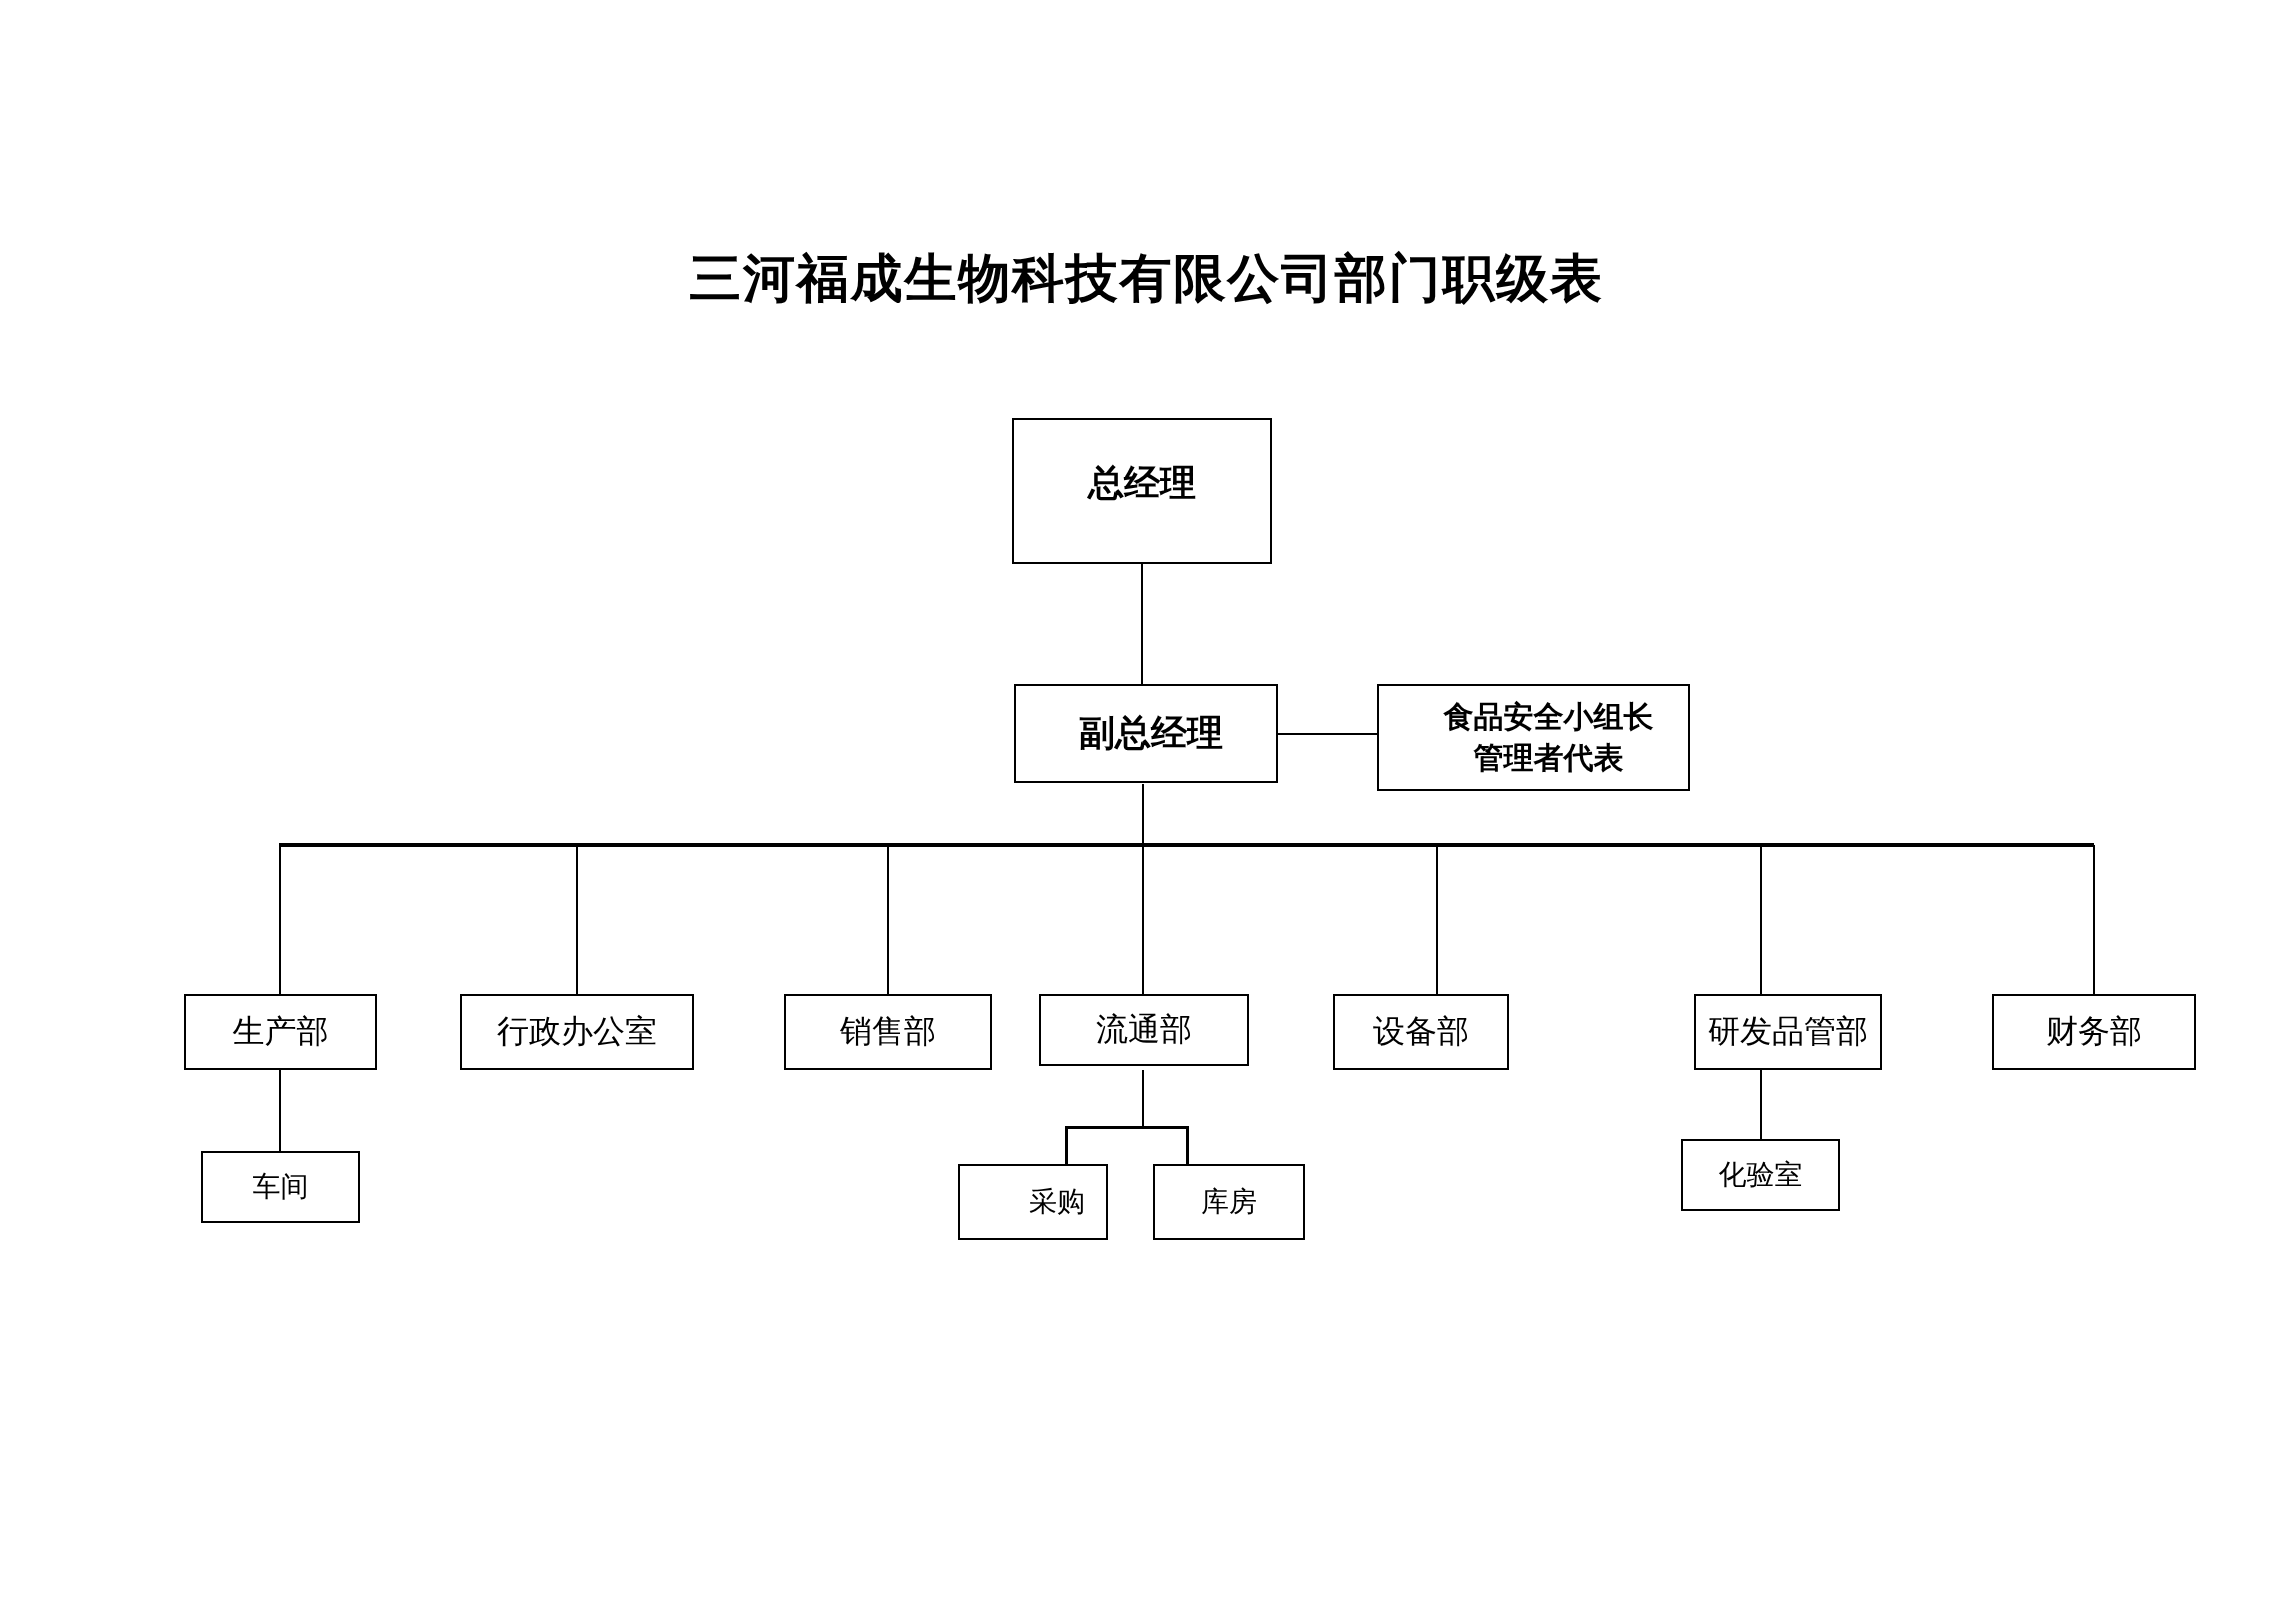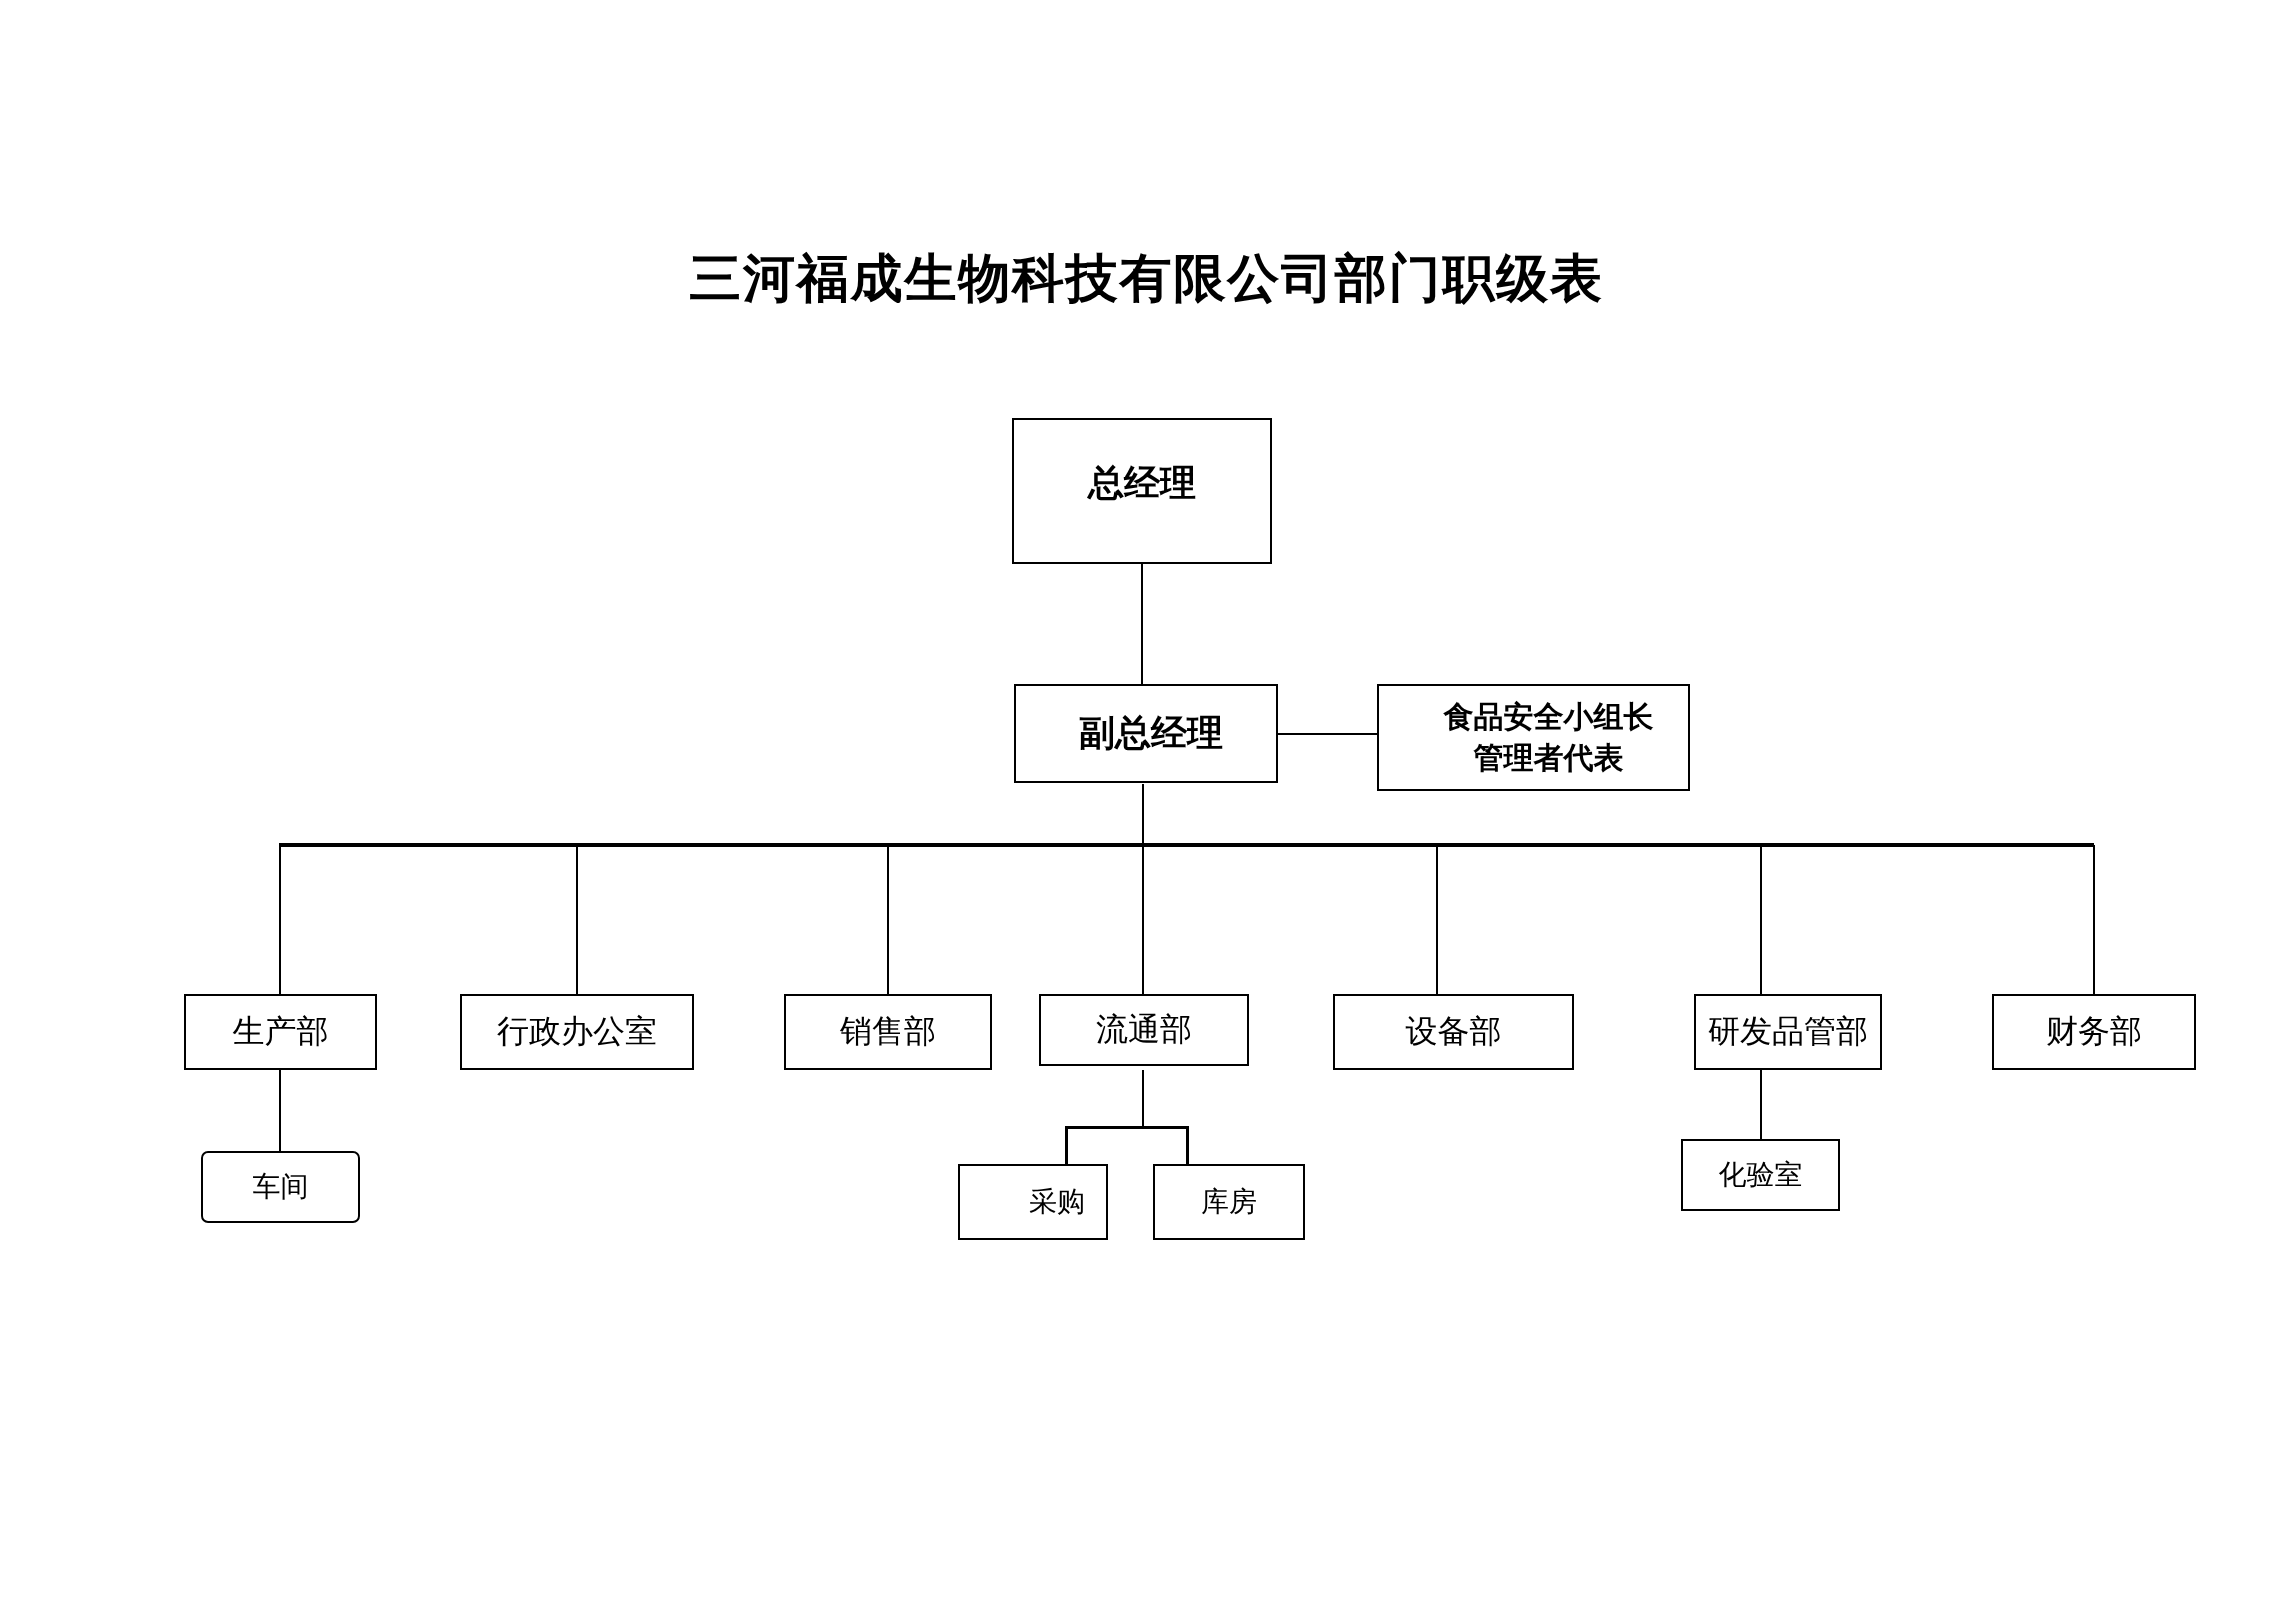--- a/index.html
+++ b/index.html
@@ -47,24 +47,24 @@
     background: #000000;
   }
   
   #box-gm   { left: 1012px; top: 418px;  width: 260px; height: 146px; padding-bottom: 16px; }
   #box-dgm  { left: 1014px; top: 684px;  width: 264px; height: 99px; padding-left: 10px; }
   #box-food { left: 1377px; top: 684px;  width: 313px; height: 107px; padding-left: 30px; }
   #box-d0   { left: 184px;  top: 994px; width: 193px; height: 76px; }
   #box-d1   { left: 460px;  top: 994px; width: 234px; height: 76px; }
   #box-d2   { left: 784px;  top: 994px; width: 208px; height: 76px; }
   #box-d3   { left: 1039px; top: 994px; width: 210px; height: 72px; }
-  #box-d4   { left: 1333px; top: 994px; width: 241px; height: 76px; }
+  #box-d4   { left: 1333px; top: 994px; width: 176px; height: 76px; }
   #box-d5   { left: 1694px; top: 994px; width: 188px; height: 76px; }
   #box-d6   { left: 1992px; top: 994px; width: 204px; height: 76px; }
-  #box-workshop  { left: 201px;  top: 1151px; width: 159px; height: 72px; border-radius: 7px; }
+  #box-workshop  { left: 201px;  top: 1151px; width: 159px; height: 72px; }
   #box-purchase  { left: 958px; top: 1164px; width: 150px; height: 76px; padding-left: 48px; }
   #box-warehouse { left: 1153px; top: 1164px; width: 152px; height: 76px; }
   #box-lab       { left: 1681px; top: 1139px; width: 159px; height: 72px; }
   
   #c-gm-dgm   { left: 1141px; top: 564px;  width: 1.8px;    height: 120px; }
   #c-dgm-food { left: 1278px; top: 733px;  width: 99px;  height: 1.8px; }
   #c-dgm-bus  { left: 1142px; top: 784px;  width: 1.8px;    height: 61px; }
   #c-bus      { left: 279px;  top: 843px;  width: 1815px; height: 3.6px; }
   #c-drop-0   { left: 279px;  top: 845px;  width: 1.8px;    height: 150px; }
   #c-drop-1   { left: 576px;  top: 845px;  width: 1.8px;    height: 150px; }

